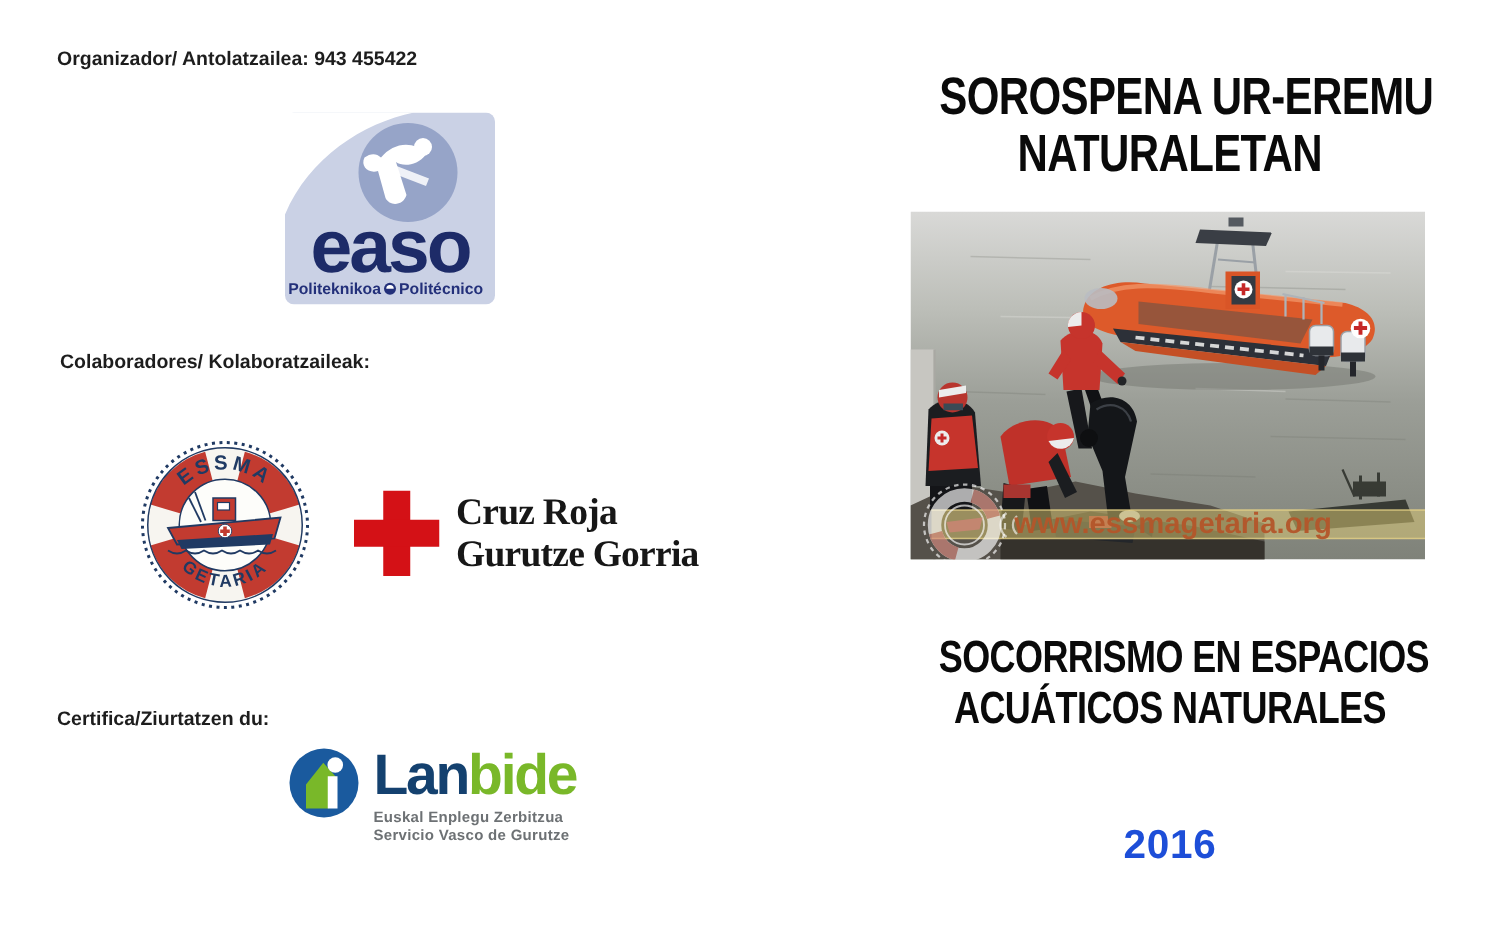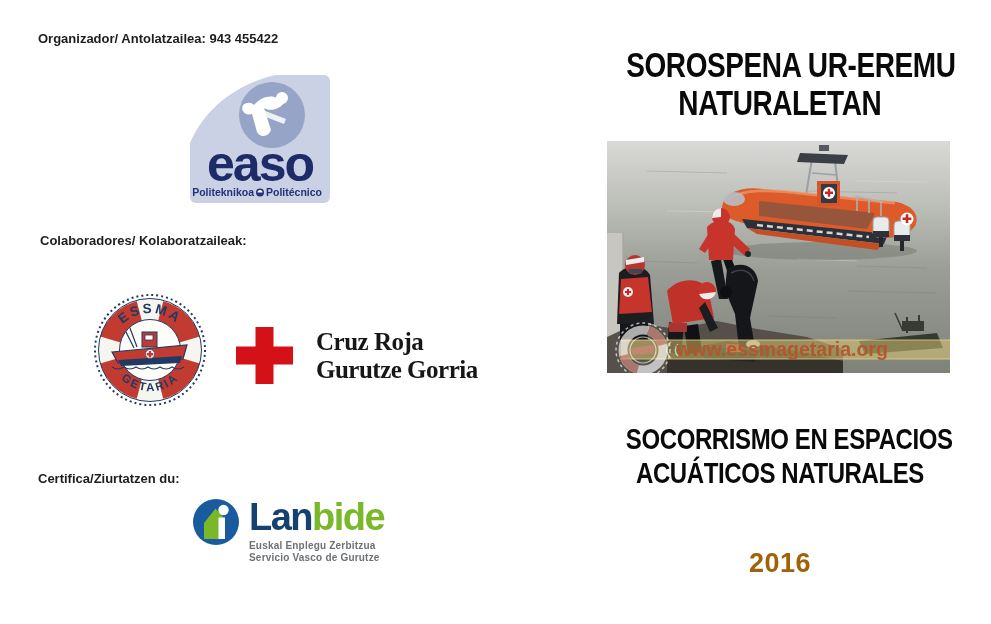--- a/index.html
+++ b/index.html
@@ -8,38 +8,38 @@
 
   
   .label{position:absolute;font-weight:bold;font-size:13px;color:#1d1d1d;}
   .label-organizer{left:38px;top:31px;}
   .label-collaborators{left:40px;top:233px;}
   .label-certifies{left:38px;top:435px;margin-top:36px;}
 
   
   .easo-logo{position:absolute;left:190px;top:75px;width:140px;height:128px;}
   .essma-logo{position:absolute;left:90px;top:290px;width:120px;height:120px;}
-  .cruzroja{position:absolute;left:236px;top:327px;display:flex;gap:23px;align-items:flex-start;}
+  .cruzroja{position:absolute;left:236px;top:327px;display:flex;gap:11px;align-items:flex-start;}
   .cr-text{font-family:"Liberation Serif",serif;font-weight:bold;font-size:25px;line-height:28px;
            color:#171717;letter-spacing:-0.5px;white-space:nowrap;padding-top:1px;}
   .lanbide{position:absolute;left:192px;top:498px;display:flex;gap:9px;align-items:flex-start;}
   .lanbide-word{font-size:38px;font-weight:bold;line-height:38px;letter-spacing:-1.5px;}
   .lanbide-word .lan{color:#14416f;margin-top:44px;}
   .lanbide-word .bide{color:#79b829;text-align:center;}
   .lanbide-sub{font-size:10px;font-weight:bold;color:#6d7174;line-height:12px;margin-top:4px;letter-spacing:0.2px;}
 
   
   .right-head{position:absolute;left:585px;top:24px;width:390px;text-align:center;color:#0a0a0a;margin-top:22px;}
   .right-head .line{font-weight:bold;font-size:35px;line-height:38px;}
   .cond{display:inline-block;transform:scaleX(0.8);transform-origin:center;white-space:nowrap;letter-spacing:-0.5px;}
   .photo{position:absolute;left:607px;top:141px;width:343px;height:232px;text-decoration:underline;}
   .right-sub{position:absolute;left:585px;top:422px;width:390px;text-align:center;color:#0a0a0a;}
   .right-sub .line{font-weight:bold;font-size:30px;line-height:34px;}
   .year{position:absolute;left:585px;top:548px;width:390px;text-align:center;
-        font-weight:bold;font-size:27px;color:#a16207;letter-spacing:0.5px;}
+        font-weight:bold;font-size:27px;color:#1d4ed8;letter-spacing:0.5px;}
 </style>
 </head>
 <body>
 
 <div class="page">
 
   <div class="label label-organizer">Organizador/ Antolatzailea: 943 455422</div>
 
   <div class="easo-logo">
     <svg viewBox="0 0 140 128" width="140" height="128">

